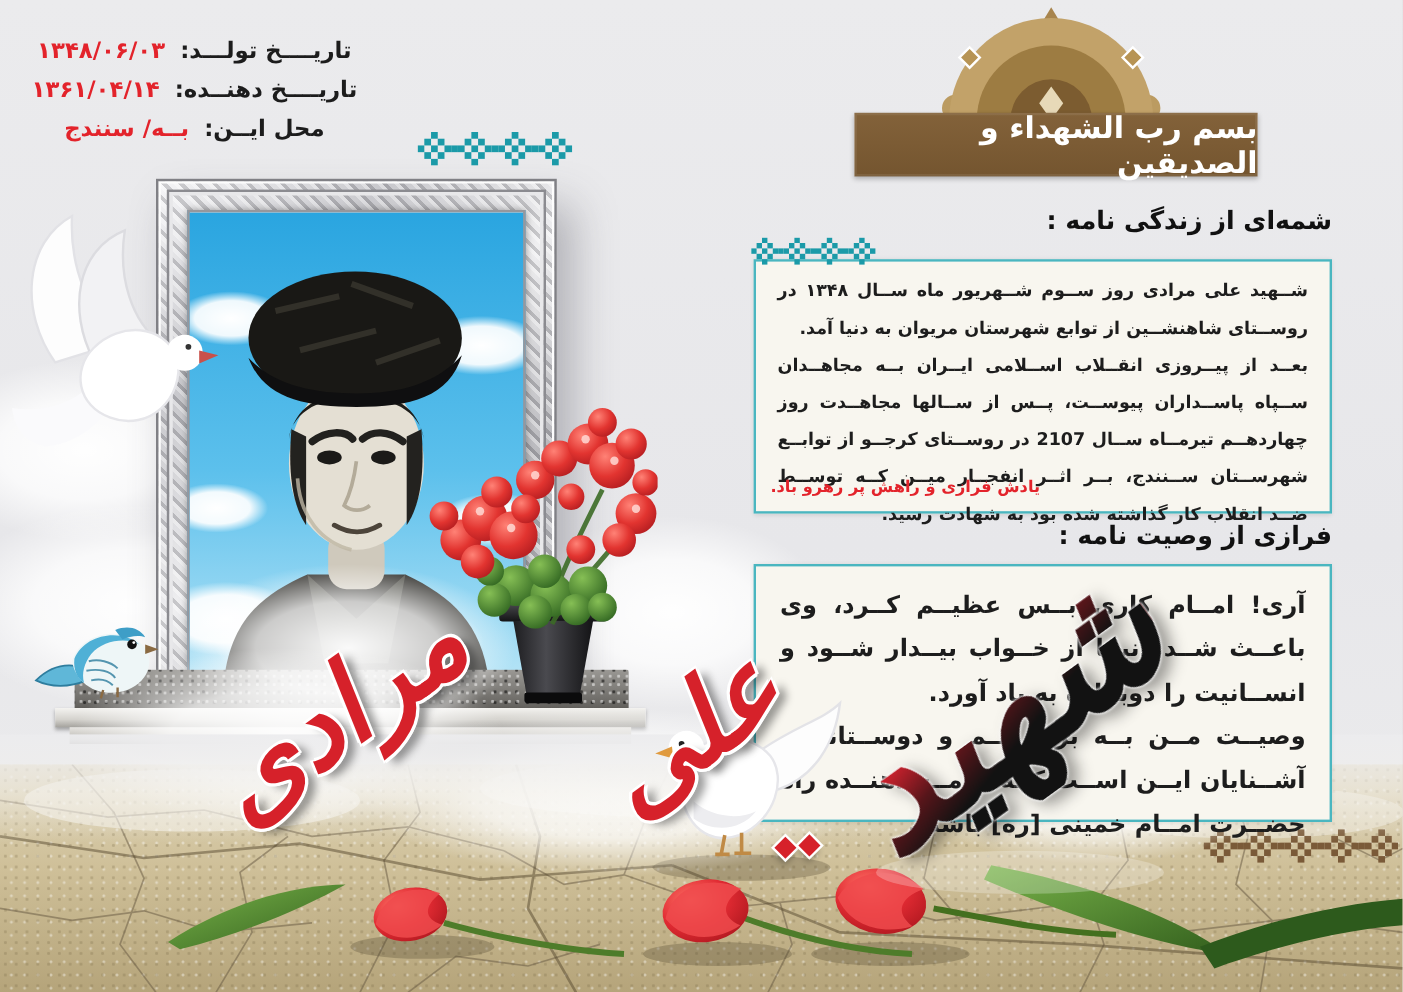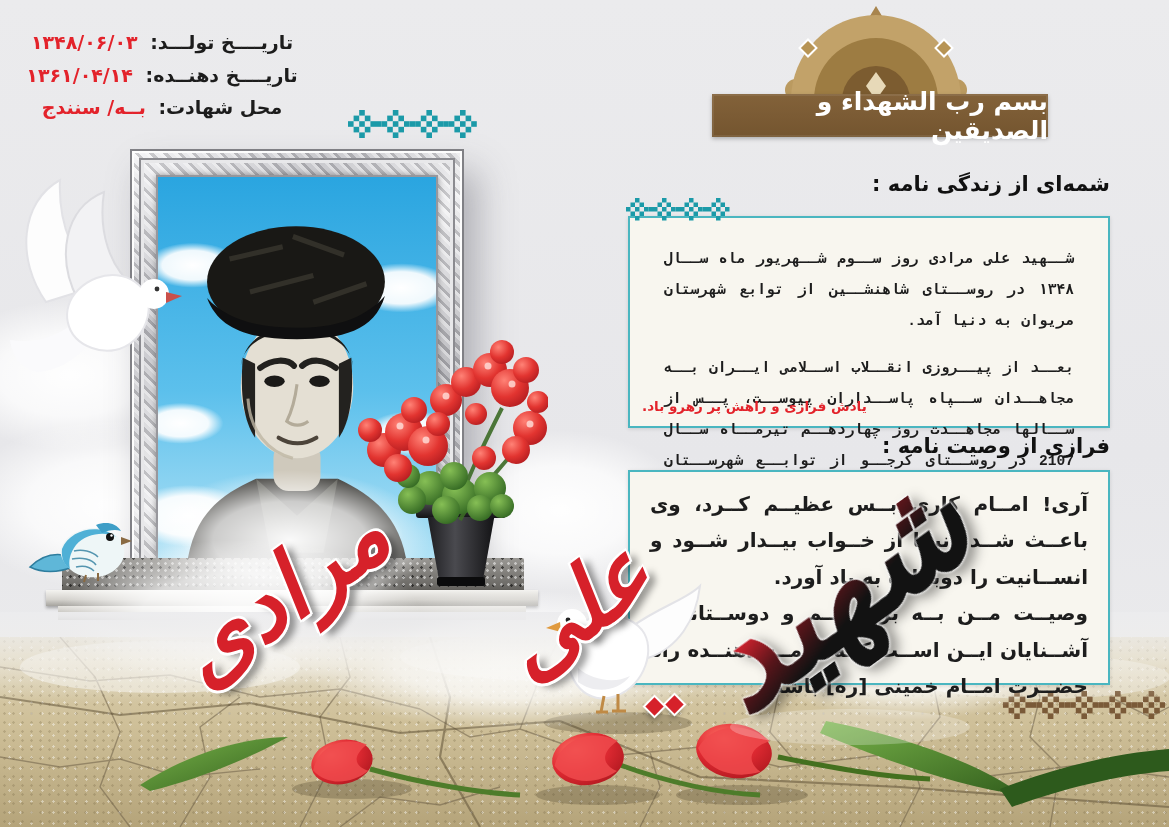--- a/index.html
+++ b/index.html
@@ -14,21 +14,21 @@
   .mist-band{position:absolute;left:0;width:100%;height:90px;top:612px;z-index:16;
     background:linear-gradient(180deg,rgba(236,236,238,.95) 0%,rgba(242,240,235,.55) 55%,rgba(242,240,235,0) 100%);}
 
   
   .info{left:10px;top:26px;width:304px;direction:rtl;text-align:center;z-index:20;
     font-size:19px;font-weight:bold;color:#1c1c1c;line-height:1.72;}
   .info .val{color:#e3232b;padding-right:6px;}
 
   
   .crest{left:766px;top:2px;z-index:19;}
-  .banner{left:712px;top:94px;width:336px;height:43px;z-index:20;background:linear-gradient(180deg,#83623a,#74552f);
+  .banner{left:712px;top:94px;width:336px;height:53px;z-index:20;background:linear-gradient(180deg,#83623a,#74552f);
     box-shadow:inset 0 0 0 2px rgba(255,255,255,.08),0 2px 4px rgba(0,0,0,.25);
     color:#fff;font-size:25px;font-weight:bold;display:flex;align-items:center;justify-content:center;direction:rtl;}
 
   
   .pixel-deco{position:absolute;z-index:25;line-height:0;}
 
   
   .frame{left:130px;top:149px;width:330px;height:442px;z-index:10;
     background:
       repeating-linear-gradient(45deg,rgba(255,255,255,.45) 0 3px,rgba(90,90,95,.25) 3px 6px,rgba(255,255,255,.15) 6px 10px),
@@ -55,21 +55,21 @@
   
   .pot-rim{left:416px;top:504px;width:90px;height:14px;z-index:14;border-radius:3px;background:linear-gradient(180deg,#454549,#131315);}
   .pot-body{left:424px;top:517px;width:74px;height:62px;z-index:14;background:linear-gradient(90deg,#17171a,#4a4a4f 42%,#0e0e10);clip-path:polygon(5% 0,95% 0,80% 100%,20% 100%);}
   .pot-base{left:437px;top:577px;width:48px;height:9px;z-index:14;background:#0b0b0c;border-radius:2px;}
 
   
   .sec-heading{direction:rtl;text-align:right;font-weight:bold;color:#111;font-size:21px;z-index:20;}
   .txt-box{direction:rtl;text-align:justify;z-index:20;background:#f8f6ef;border:2px solid #4ab6c0;
     box-shadow:0 1px 4px rgba(0,0,0,.12);color:#1d1d1d;}
   .bio-box{left:628px;top:216px;width:482px;height:212px;font-size:14.6px;font-weight:bold;line-height:2.12;padding:10px 18px 24px;box-sizing:border-box;}
-  .bio-box p{margin:16px;font-family:Liberation Mono, monospace;}
+  .bio-box p{margin:0;}
   .tribute{position:absolute;left:12px;bottom:5px;color:#e3232b;font-size:13.5px;font-weight:bold;}
   .will-box{left:628px;top:470px;width:482px;height:215px;font-size:20px;font-weight:bold;line-height:1.82;padding:14px 20px;box-sizing:border-box;}
   .will-box p{margin:0;}
 
   
   .cal{z-index:30;font-weight:bold;font-style:italic;white-space:nowrap;}
   .cal-red{color:#d6212a;
     text-shadow:2px 2px 0 #fff,-2px -2px 0 #fff,2px -2px 0 #fff,-2px 2px 0 #fff,0 3px 0 #fff,5px 8px 7px rgba(0,0,0,.4);}
   .cal-moradi{left:162px;top:540px;font-size:92px;transform:rotate(-36deg);}
   .cal-ali{left:494px;top:556px;font-size:92px;transform:rotate(-36deg);}
@@ -106,21 +106,21 @@
   <div class="abs info">
     <div>
       <span>تاریــــخ تولـــد:</span>
       <span class="val">۱۳۴۸/۰۶/۰۳</span>
     </div>
     <div>
       <span>تاریــــخ دهنــده:</span>
       <span class="val">۱۳۶۱/۰۴/۱۴</span>
     </div>
     <div>
-      <span>محل شهادت:</span>
+      <span>محل ایــن:</span>
       <span class="val">بــه/ سنندج</span>
     </div>
   </div>
 
   <div class="abs crest">
     <svg width="220" height="98" viewBox="0 0 220 98" xmlns="http://www.w3.org/2000/svg">
       <g>
         <path d="M110,4 l9,15 -9,12 -9,-12 Z" fill="#a8854e"></path>
         <rect x="107" y="26" width="6" height="10" fill="#97753f"></rect>
         <g fill="#b79455" opacity=".92">

